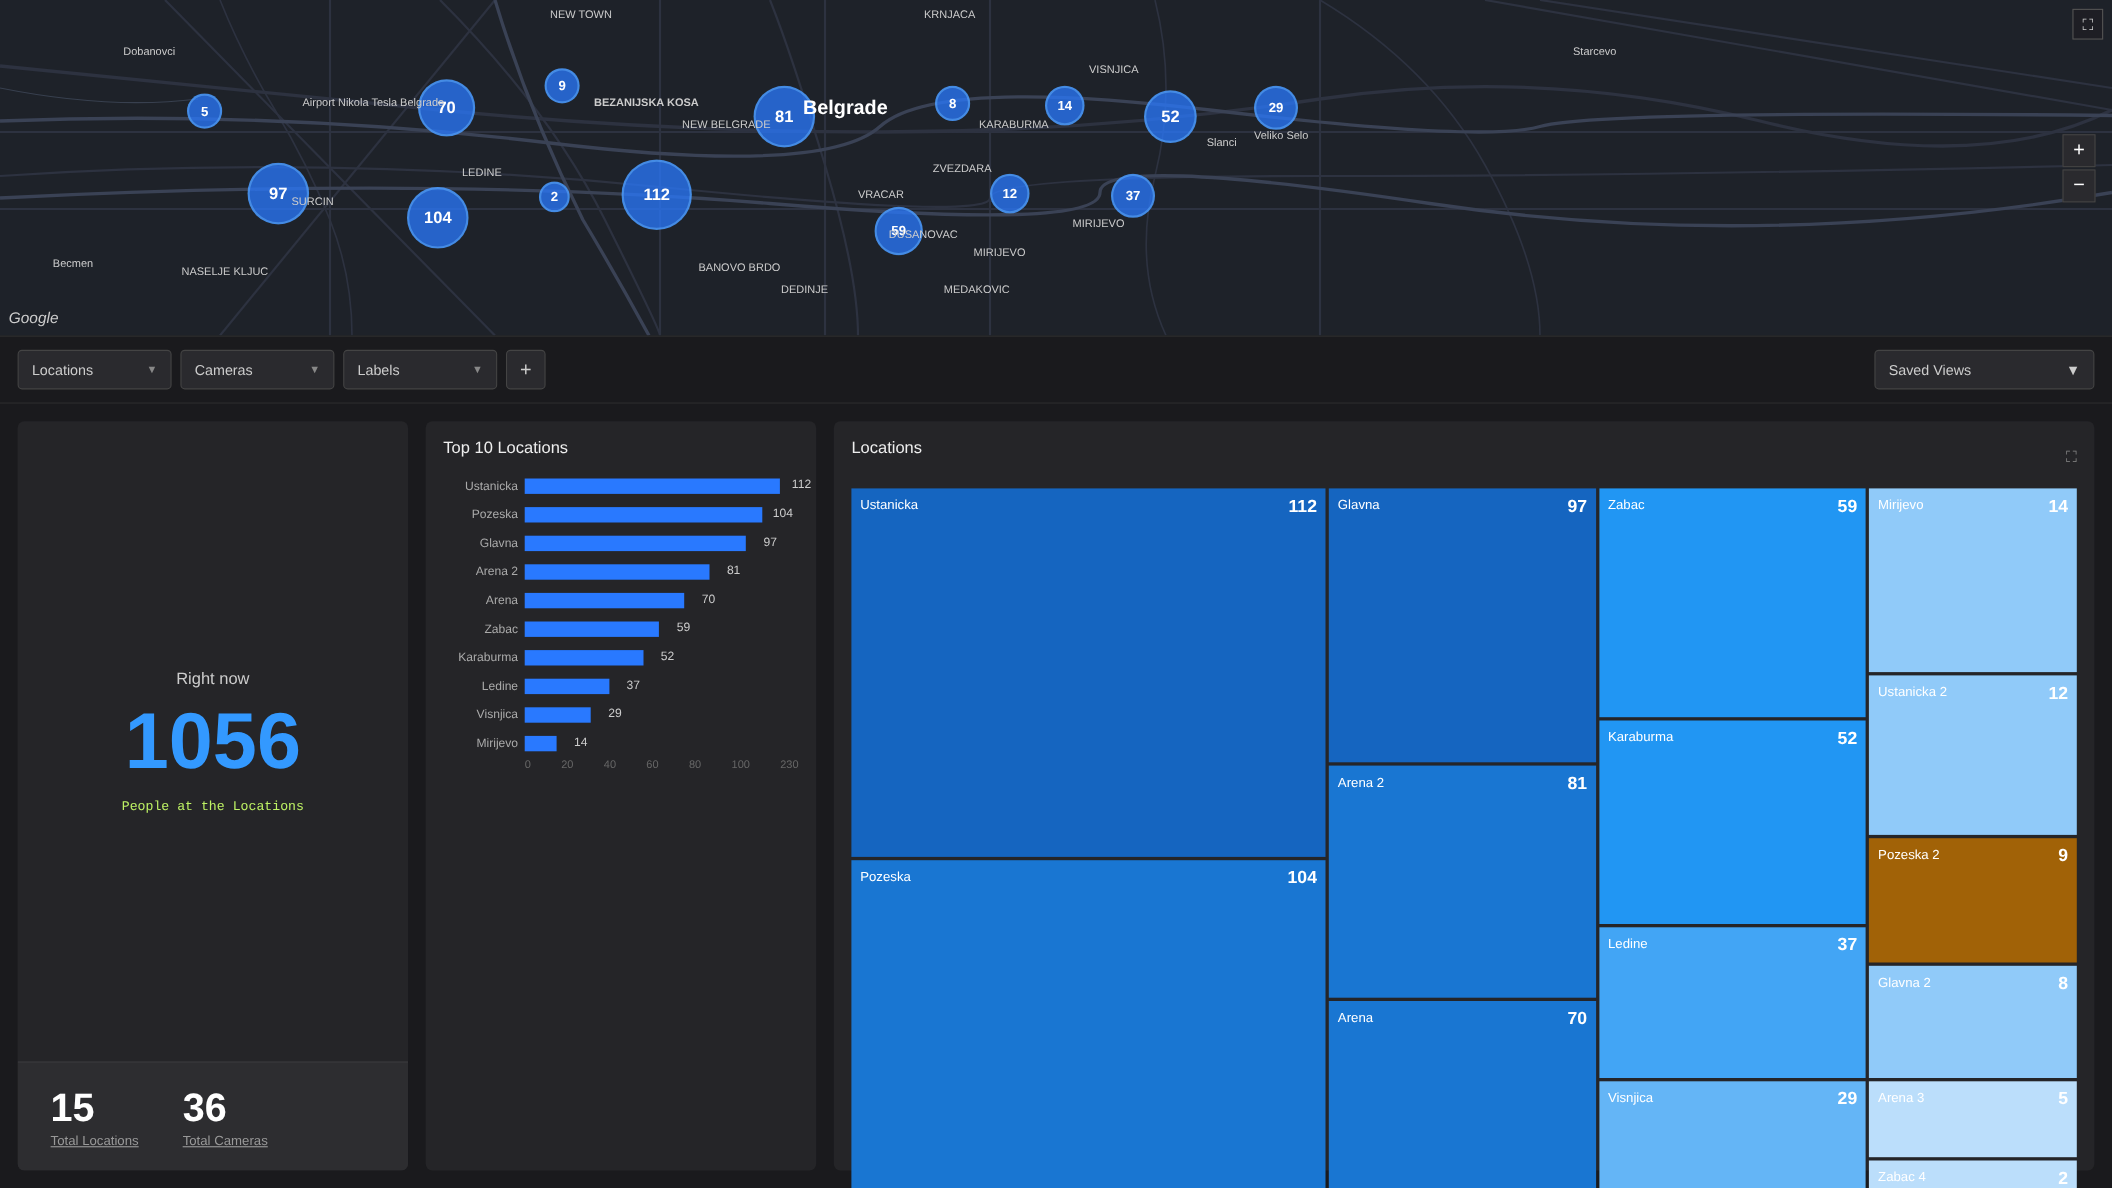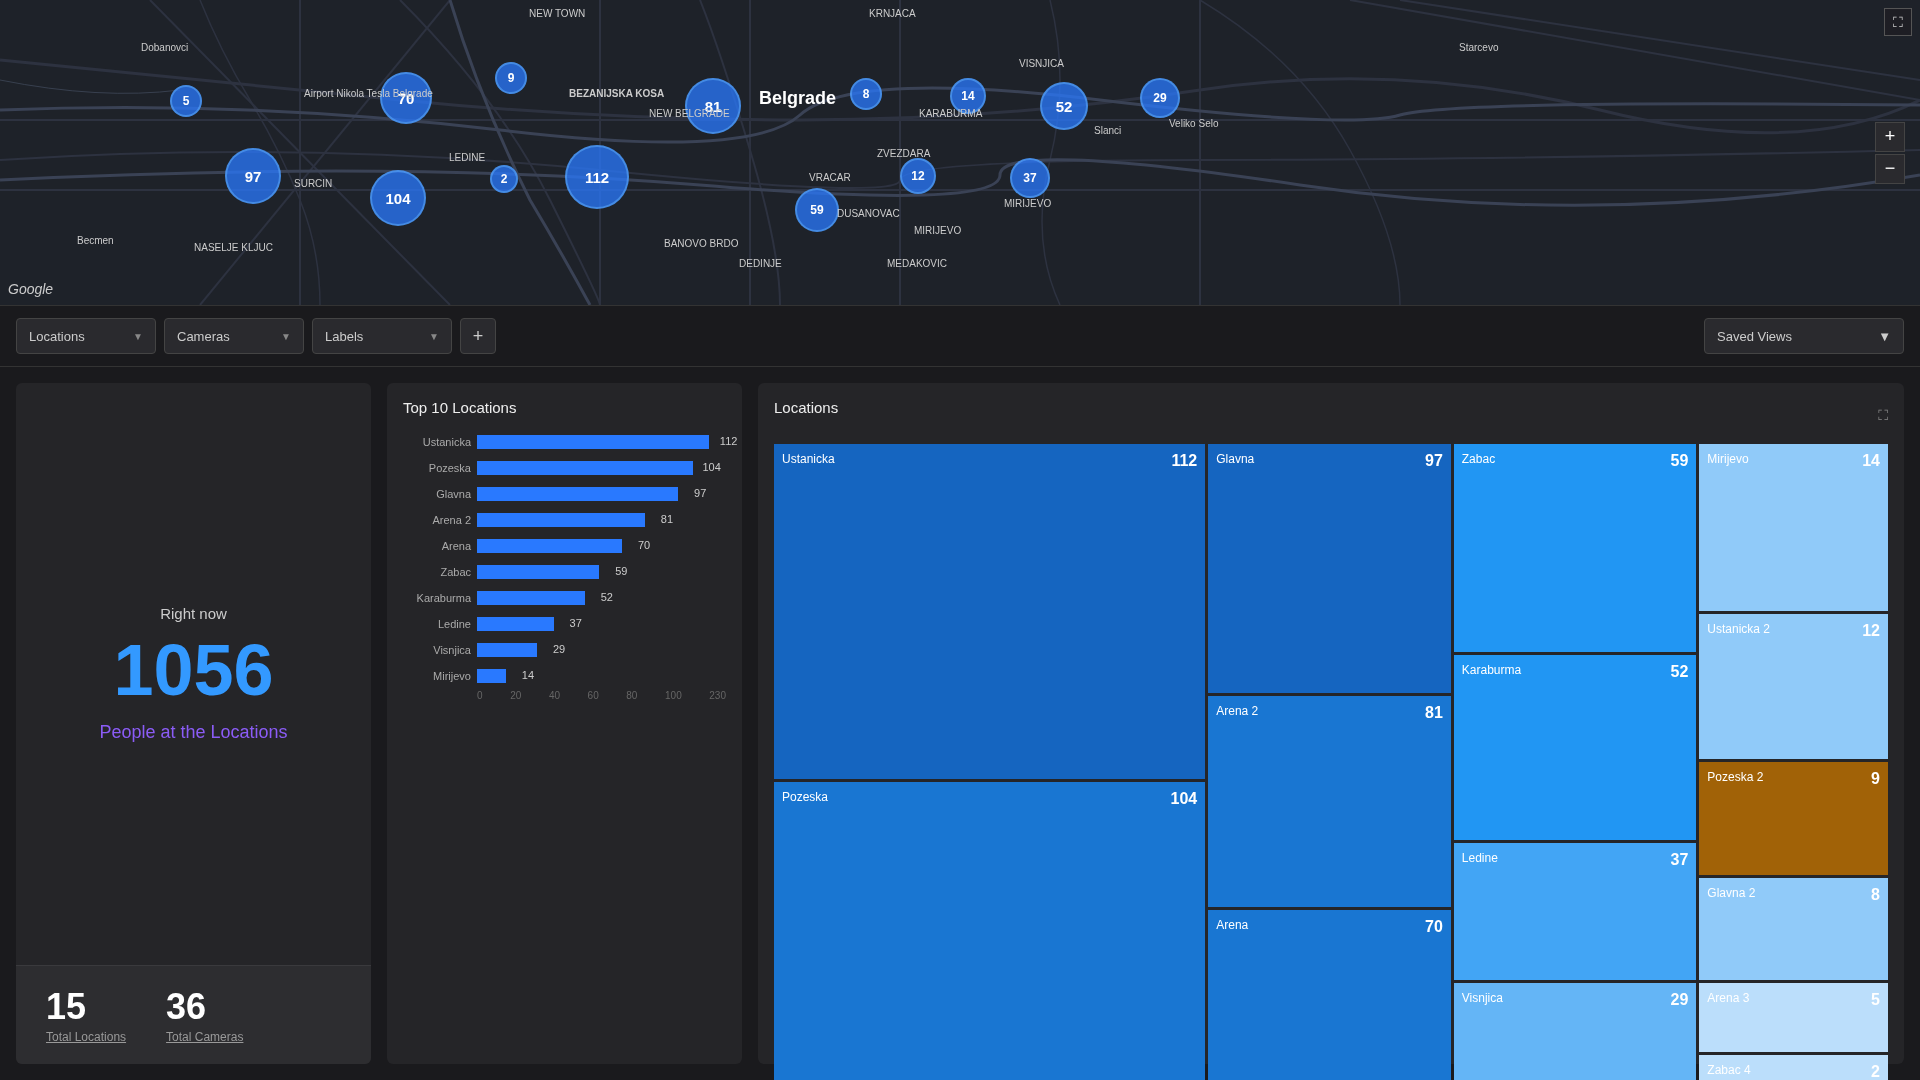--- a/index.html
+++ b/index.html
@@ -201,22 +201,23 @@
 
     .big-number {
       font-size: 72px;
       font-weight: bold;
       color: #3399ff;
       line-height: 1;
       margin-bottom: 16px;
     }
 
     .people-label {
-      font-size: 18px;
-      color: #8b5cf6;
+      font-size: 12px;
+      color: #bef264;
+      font-family: Liberation Mono, monospace;
     }
 
     .stats-bottom {
       background: #2d2d30;
       padding: 20px 30px;
       display: flex;
       gap: 40px;
       border-top: 1px solid #3a3a3d;
     }
 
@@ -381,21 +382,20 @@
       position: absolute;
       right: 8px;
       top: 8px;
     }
 
     .map-label {
       position: absolute;
       color: #ccc;
       font-size: 10px;
       pointer-events: none;
-      margin-left: 29px;
     }
   </style>
 </head>
 <body>
 
 <div id="map-section">
   <div class="map-bg">
 
     <svg class="map-overlay" xmlns="http://www.w3.org/2000/svg">
 
@@ -451,21 +451,21 @@
     <div id="labels-container">
         <div class="map-label" style="top: 8px; left: 500px;">NEW TOWN</div>
         <div class="map-label" style="top: 8px; left: 840px;">KRNJACA</div>
         <div class="map-label" style="top: 42px; left: 80px; padding-left: 32px;">Dobanovci</div>
         <div class="map-label" style="top: 88px; left: 275px;">Airport Nikola Tesla Belgrade</div>
         <div class="map-label" style="top: 88px; left: 540px; font-weight: bold;">BEZANIJSKA KOSA</div>
         <div class="map-label" style="top: 108px; left: 620px;">NEW BELGRADE</div>
         <div class="map-label" style="top: 88px; left: 730px; font-size: 18px; font-weight: bold; color: rgb(255, 255, 255);">Belgrade</div>
         <div class="map-label" style="top: 108px; left: 890px;">KARABURMA</div>
         <div class="map-label" style="top: 58px; left: 990px;">VISNJICA</div>
-        <div class="map-label" style="top: 125px; left: 1065px;">Slanci</div>
+        <div class="map-label" style="top: 125px; left: 1097px;">Slanci</div>
         <div class="map-label" style="top: 118px; left: 1140px;">Veliko Selo</div>
         <div class="map-label" style="top: 152px; left: 420px;">LEDINE</div>
         <div class="map-label" style="top: 178px; left: 265px;">SURCIN</div>
         <div class="map-label" style="top: 148px; left: 848px;">ZVEZDARA</div>
         <div class="map-label" style="top: 172px; left: 780px;">VRACAR</div>
         <div class="map-label" style="top: 198px; left: 975px;">MIRIJEVO</div>
         <div class="map-label" style="top: 208px; left: 808px;">DUSANOVAC</div>
         <div class="map-label" style="top: 225px; left: 885px;">MIRIJEVO</div>
         <div class="map-label" style="top: 238px; left: 635px;">BANOVO BRDO</div>
         <div class="map-label" style="top: 258px; left: 710px;">DEDINJE</div>

